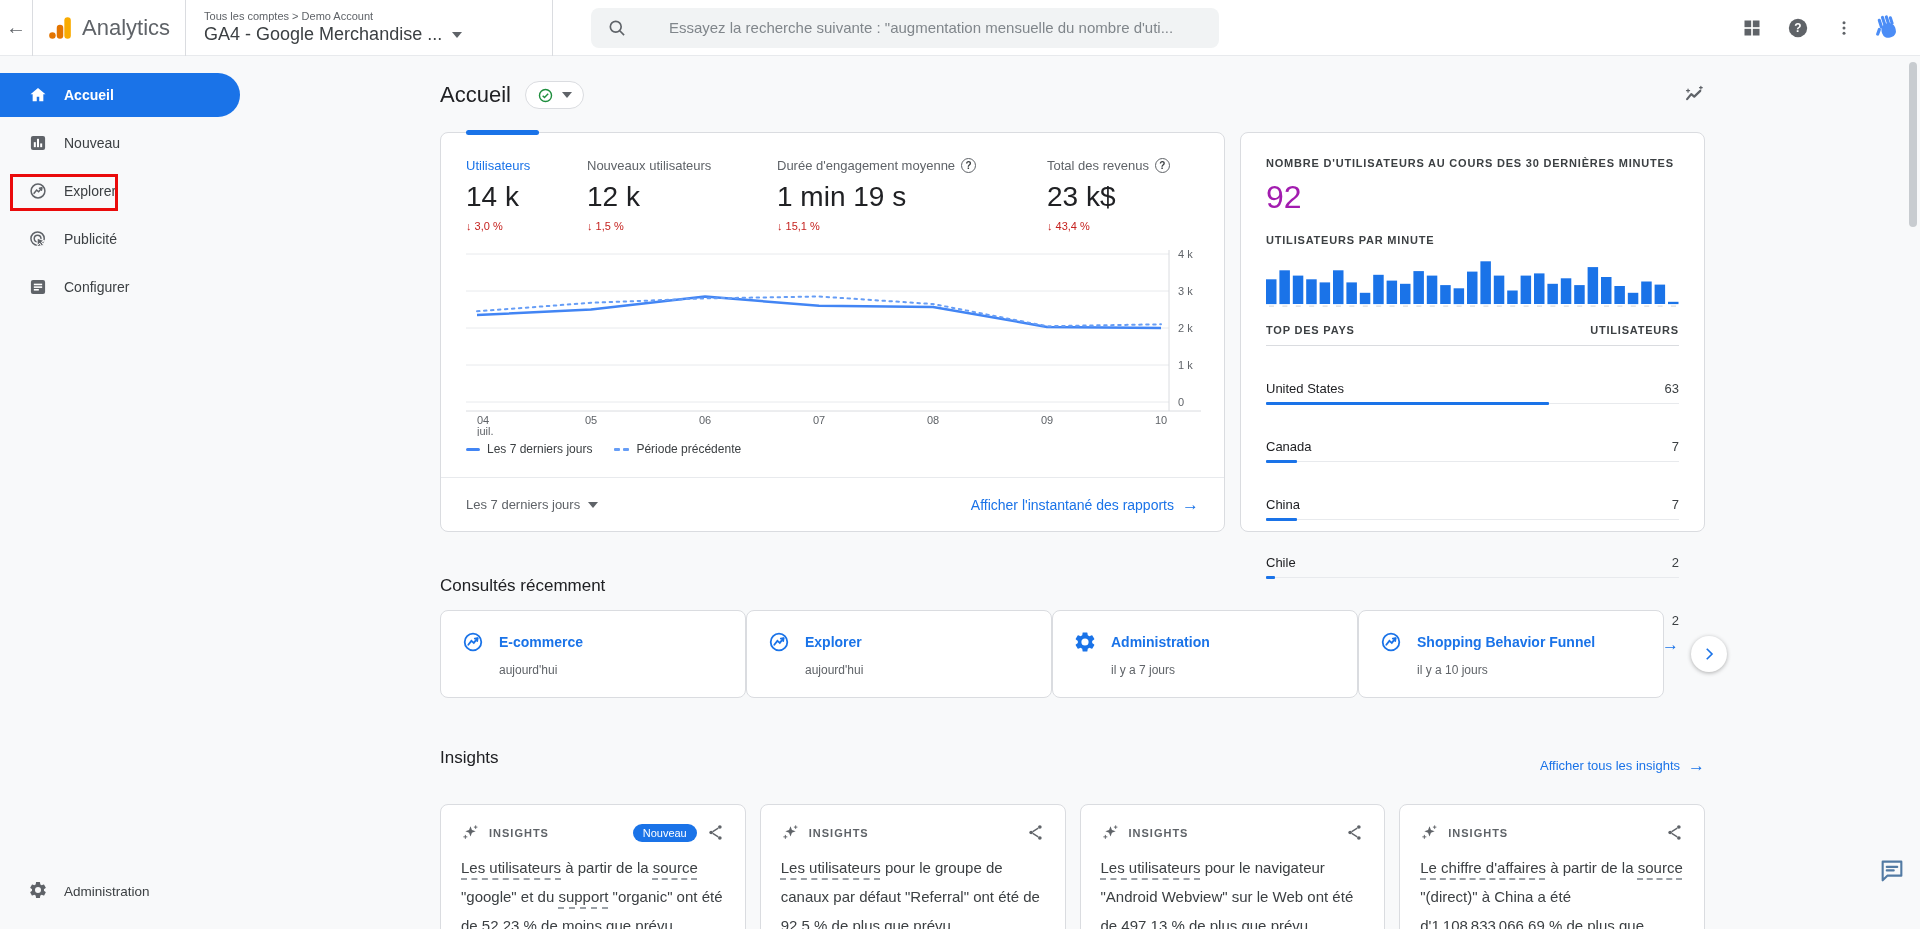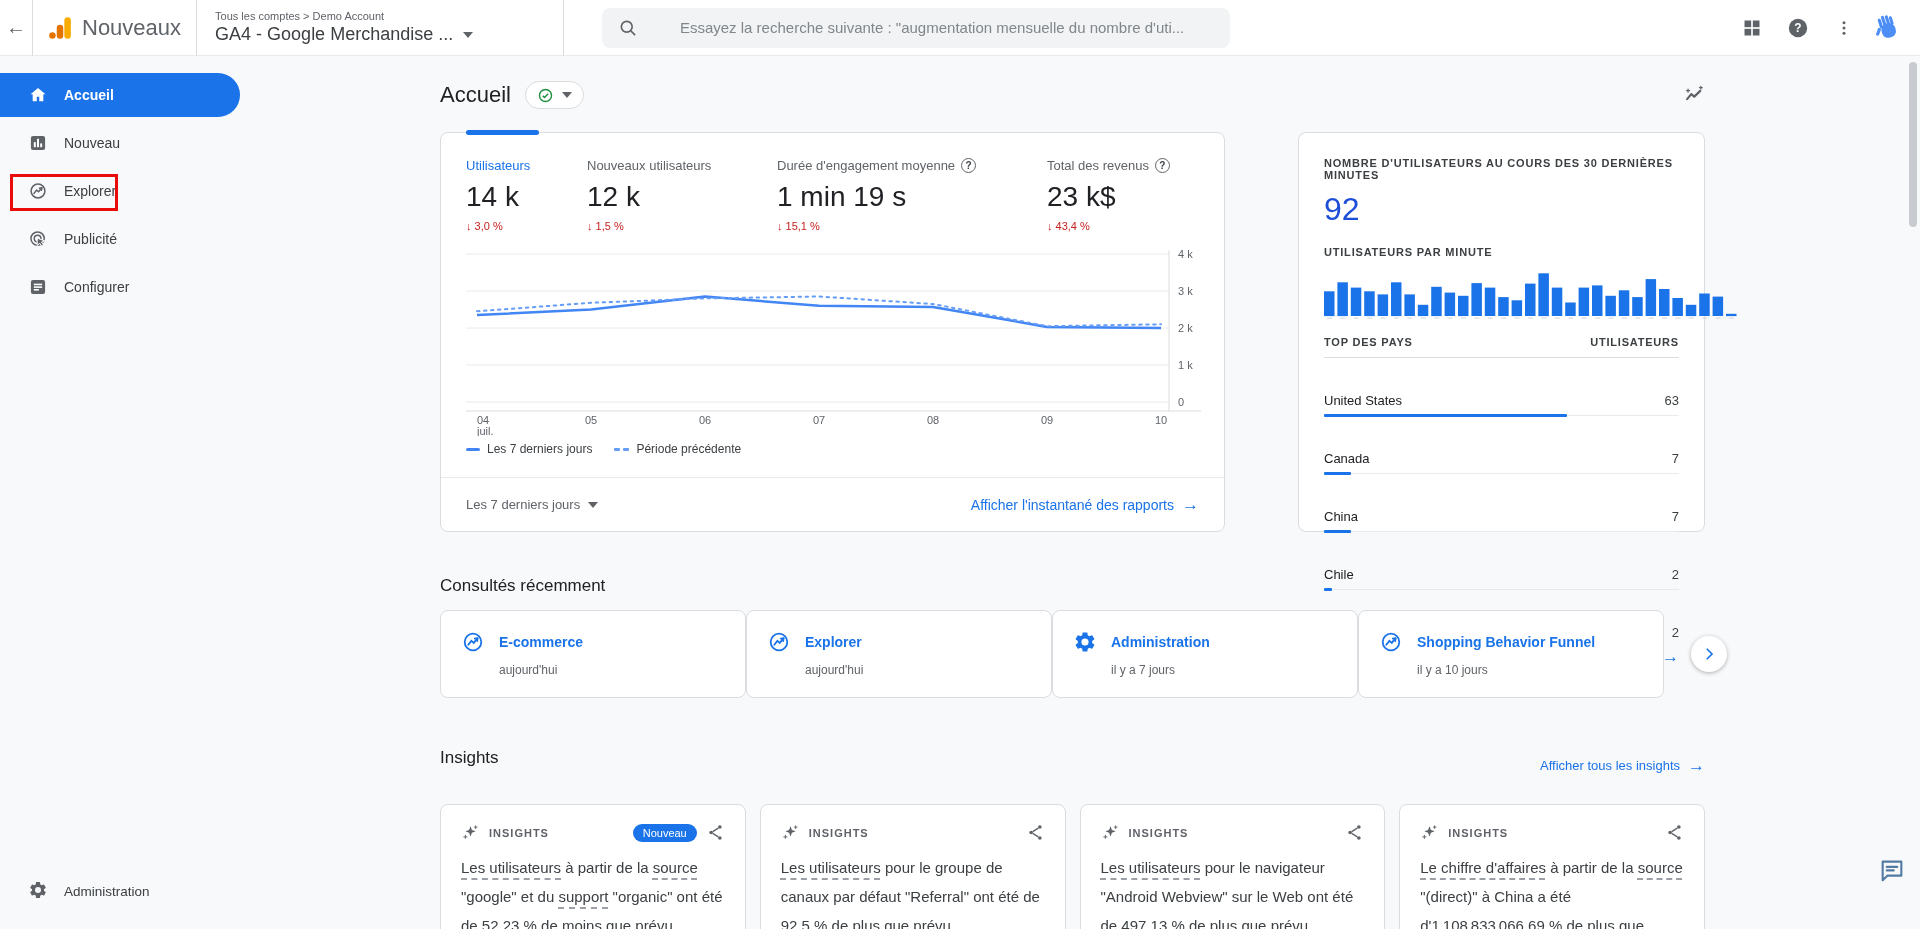--- a/index.html
+++ b/index.html
@@ -76,23 +76,23 @@
   .lg-solid{width:14px;height:3px;border-radius:2px;background:#4285f4;}
   .lg-dash{display:flex;gap:3px;}
   .lg-dash i{width:6px;height:3px;border-radius:1px;background:#669df6;}
   .card-footer{position:absolute;left:0;right:0;bottom:0;height:54px;border-top:1px solid #e8eaed;
     display:flex;align-items:center;justify-content:space-between;padding:0 25px;}
   .range-sel{font-size:13px;color:#5f6368;display:flex;align-items:center;gap:8px;cursor:pointer;}
   .blue-link{font-size:14px;color:#1a73e8;cursor:pointer;display:flex;align-items:center;gap:8px;}
   .arrow-r{font-size:17px;line-height:1;}
 
   
-  .realtime-card{width:407px;height:400px;padding:24px 25px;display:flex;flex-direction:column;}
+  .realtime-card{width:465px;height:400px;padding:24px 25px;display:flex;flex-direction:column;}
   .rt-cap{font-size:11px;letter-spacing:.8px;color:#3c4043;font-weight:bold;}
-  .rt-value{font-size:32px;color:#1d4ed8;margin-top:10px;}
+  .rt-value{font-size:32px;color:#a21caf;margin-top:10px;}
   .rt-sub{margin-top:18px;}
   .rt-bars{margin-top:8px;}
   .rt-thead{margin-top:12px;display:flex;justify-content:space-between;font-size:11px;
     letter-spacing:.8px;color:#3c4043;font-weight:bold;padding-bottom:9px;border-bottom:1px solid #dadce0;}
   .rt-row{height:29px;position:relative;display:flex;justify-content:space-between;
     padding-top:6px;border-bottom:1px solid #e8eaed;font-size:13px;margin-top:29px;}
   .rt-row.last{border-bottom-color:transparent;}
   .rt-country{color:#202124;}
   .rt-users{color:#3c4043;}
   .rt-bar{position:absolute;left:0;bottom:-2px;height:3px;background:#1a73e8;border-radius:1px;}
@@ -134,21 +134,21 @@
 <div class="topbar">
   <div class="back-wrap">←</div>
   <div class="brand">
     <span style="display:flex">
       <svg width="26" height="26" viewBox="0 0 24 24">
           <rect x="16" y="2" width="6" height="20" rx="3" fill="#f9ab00"></rect>
           <rect x="9" y="9" width="6" height="13" rx="3" fill="#e37400"></rect>
           <circle cx="5" cy="19" r="3" fill="#e37400"></circle>
         </svg>
     </span>
-    <span class="brand-name">Nouveaux</span>
+    <span class="brand-name">Analytics</span>
   </div>
   <div class="tb-div"></div>
   <div class="account">
     <div class="crumbs">Tous les comptes &gt; Demo Account</div>
     <div class="acct-row">
       <span class="acct-name">GA4 - Google Merchandise ...</span>
       <span class="caret"></span>
     </div>
   </div>
   <div class="tb-div"></div>

